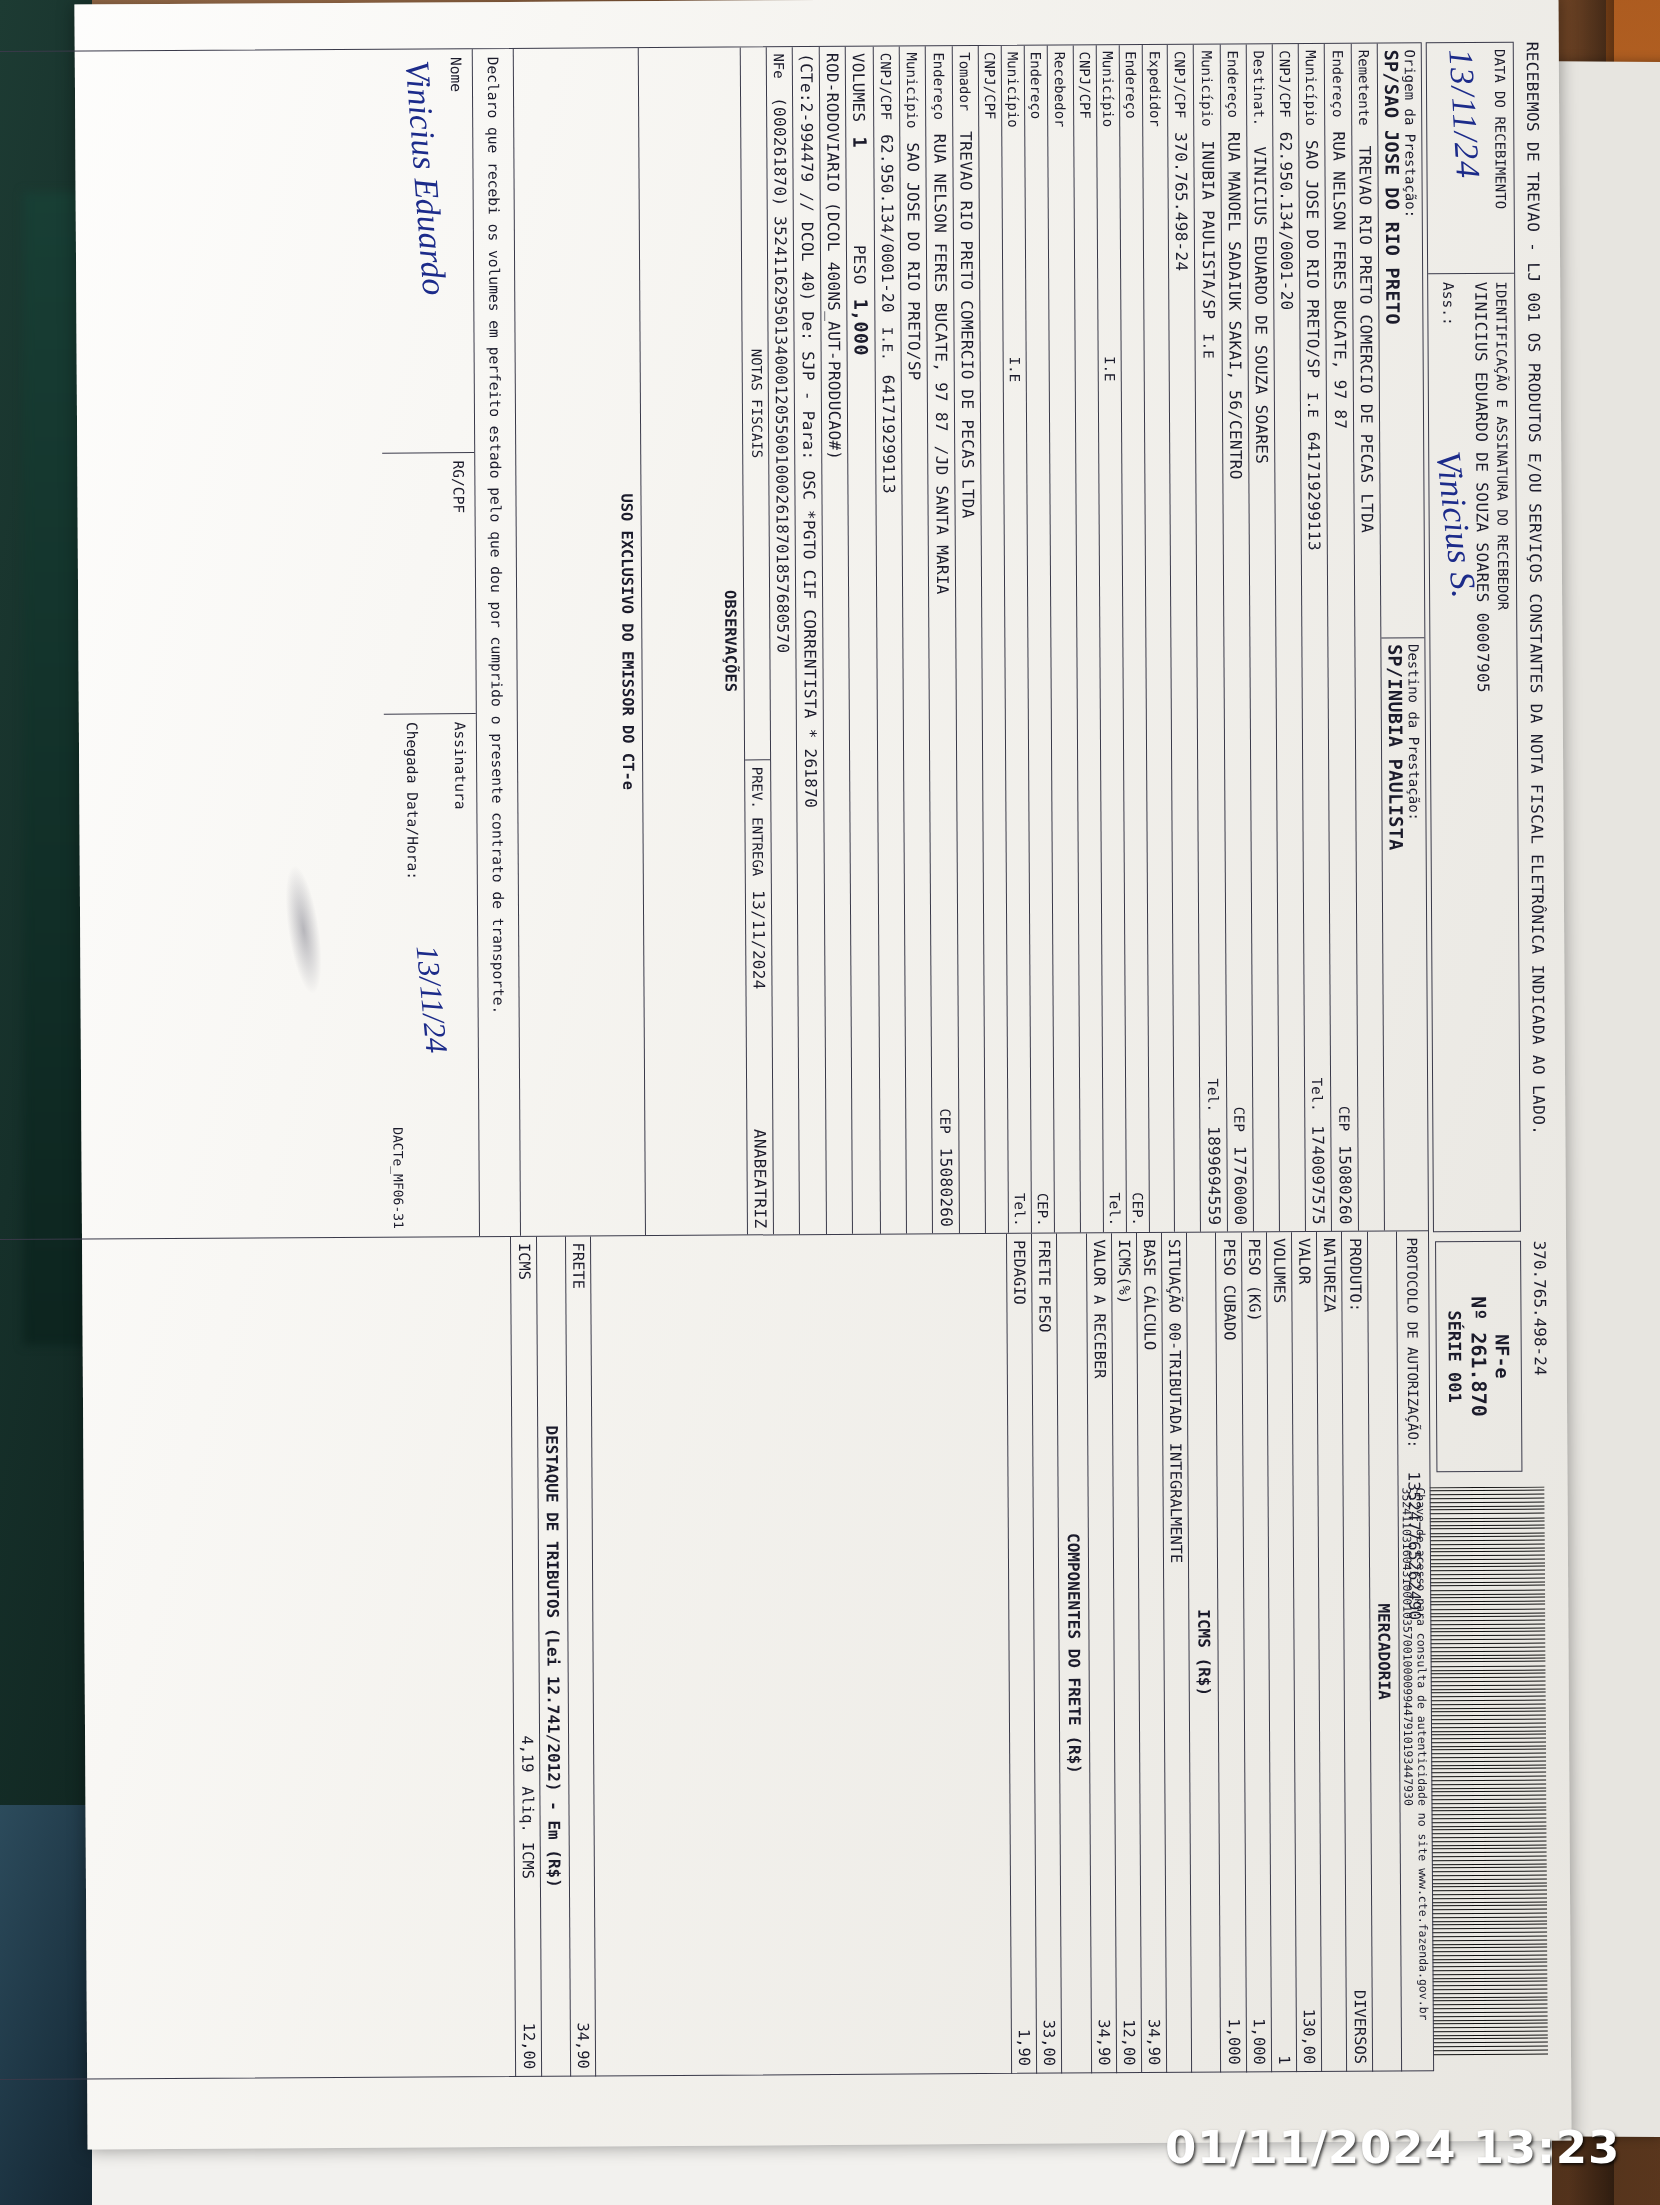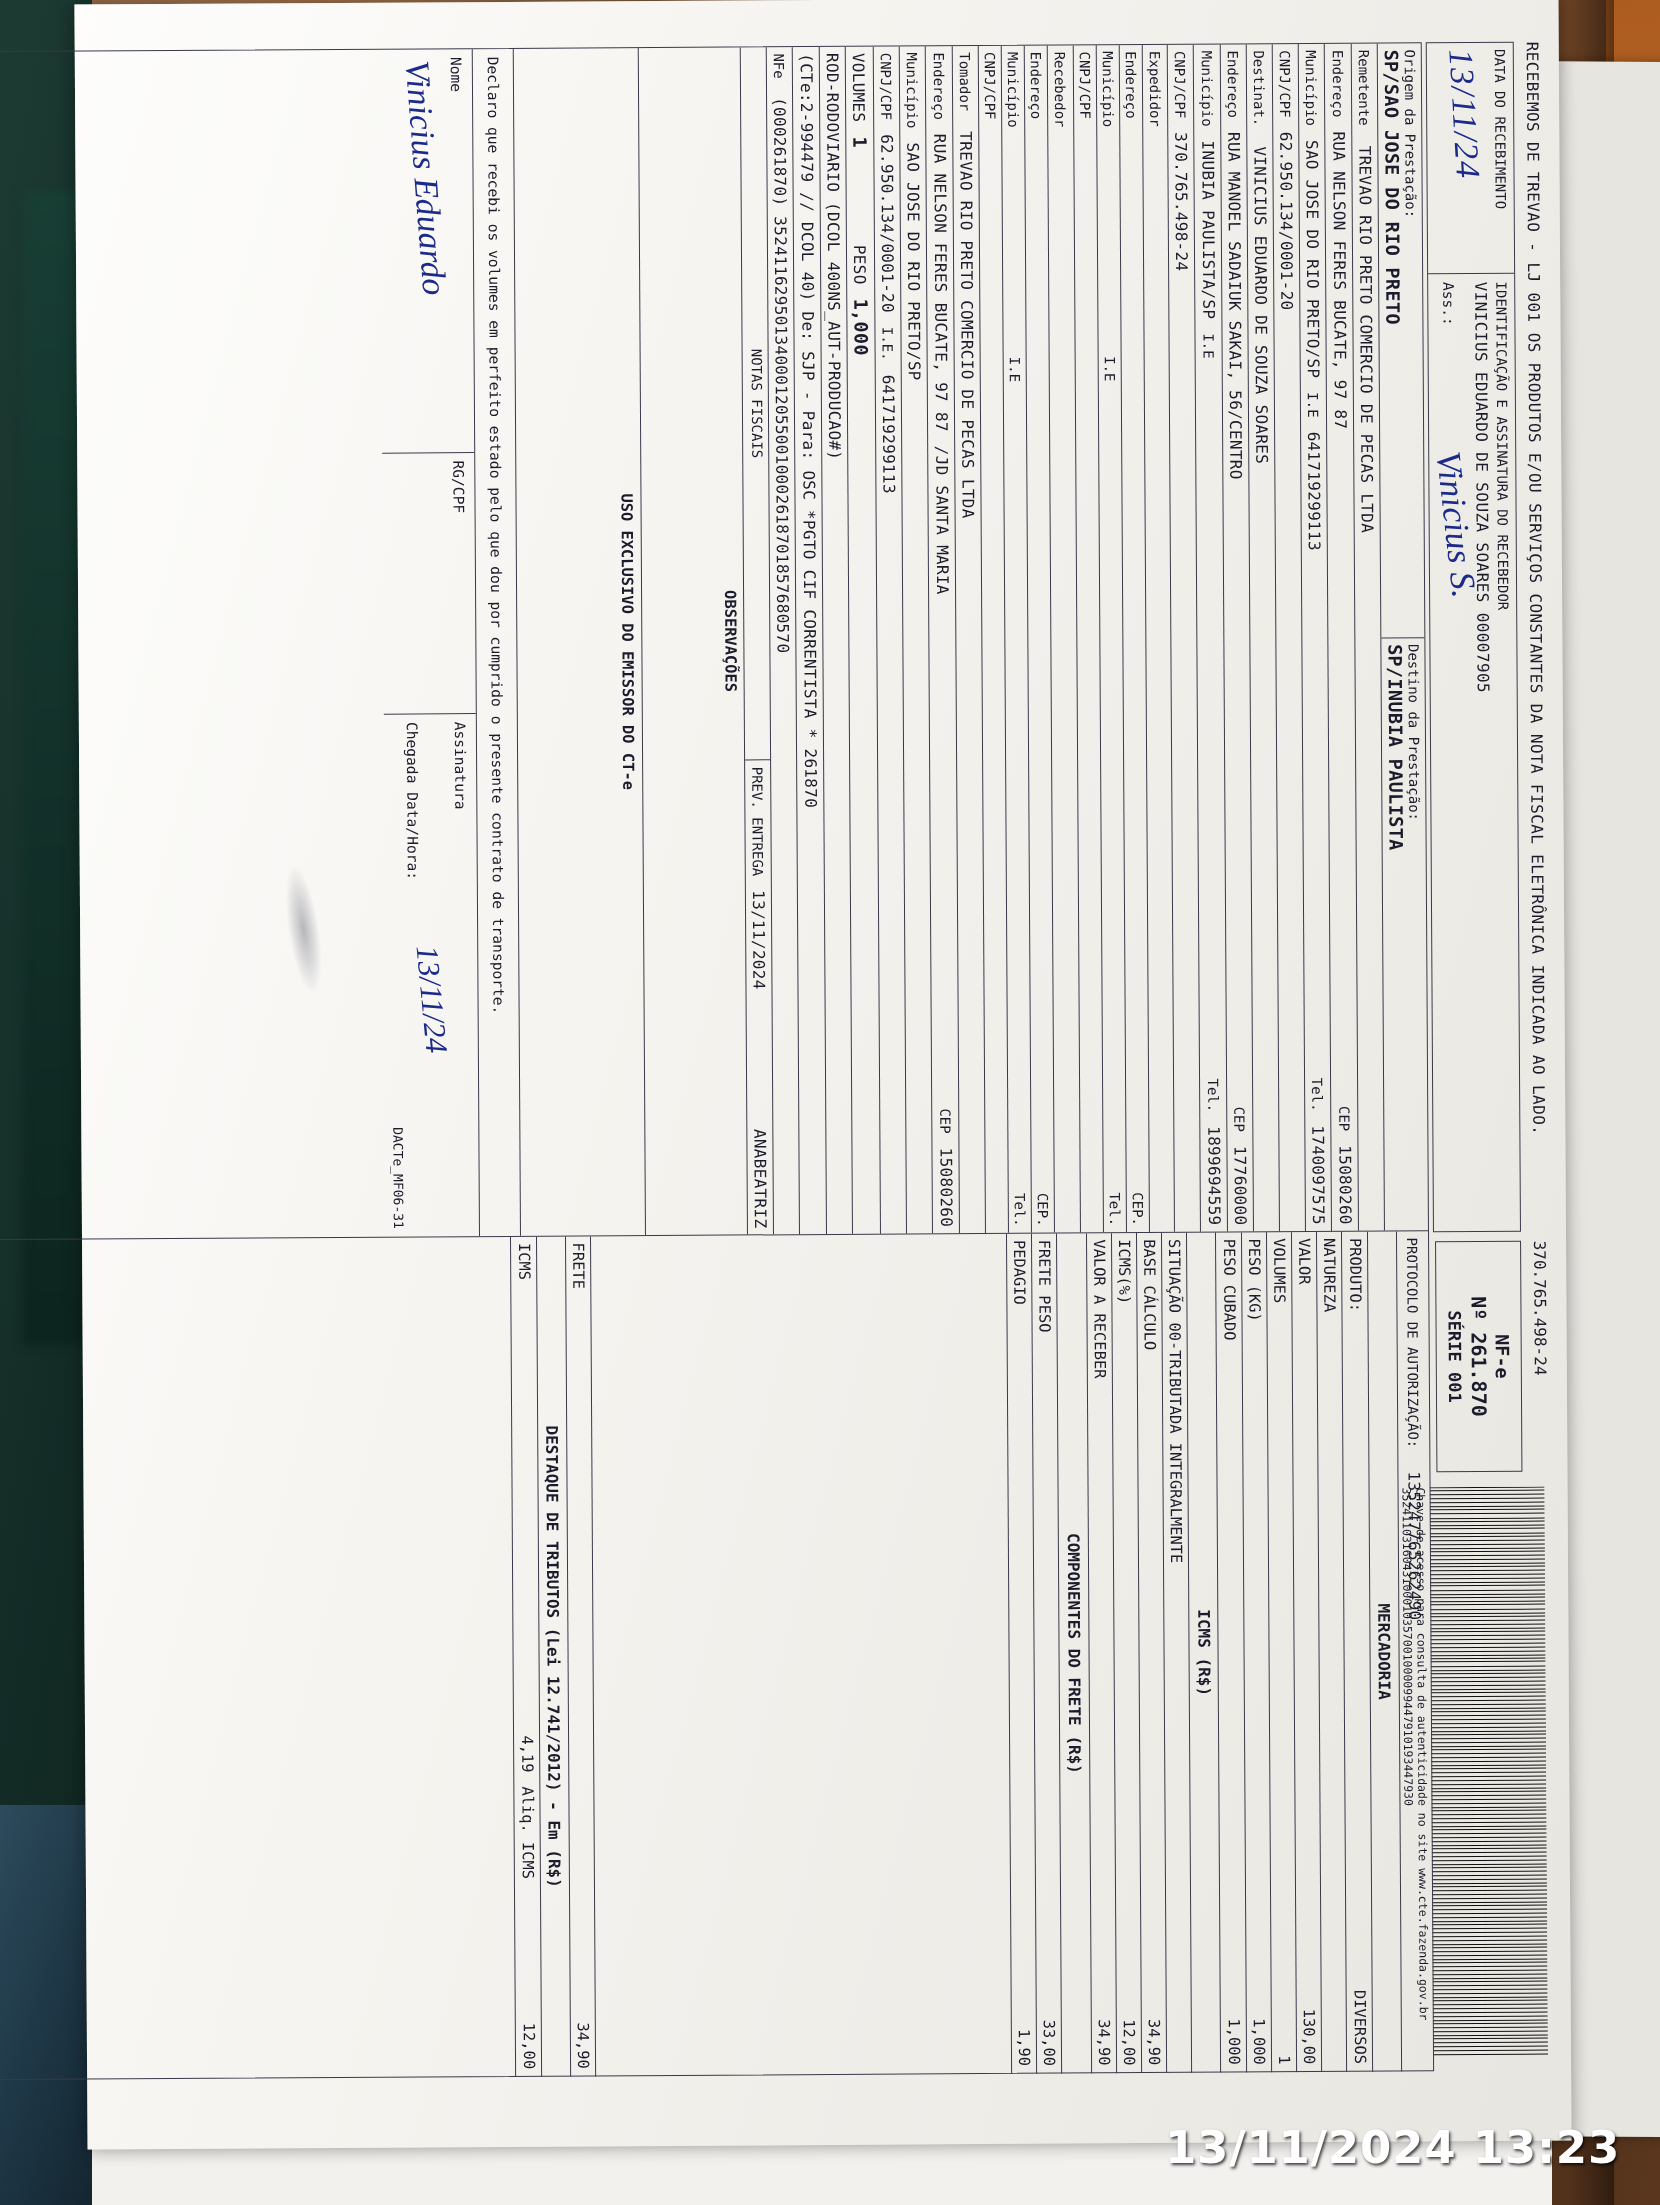--- a/index.html
+++ b/index.html
@@ -834,14 +834,14 @@
           <div class="k mono" style="flex:0 0 154px">Aliq. ICMS</div>
           <div class="v2 mono">12,00</div>
         </div>
       </div>
     </div>
 
     <div class="smudge"></div>
   </div>
 </div>
 
-<div class="stamp">13/11/2024  13:23</div>
+<div class="stamp">01/11/2024  13:23</div>
 
 
 </body></html>

